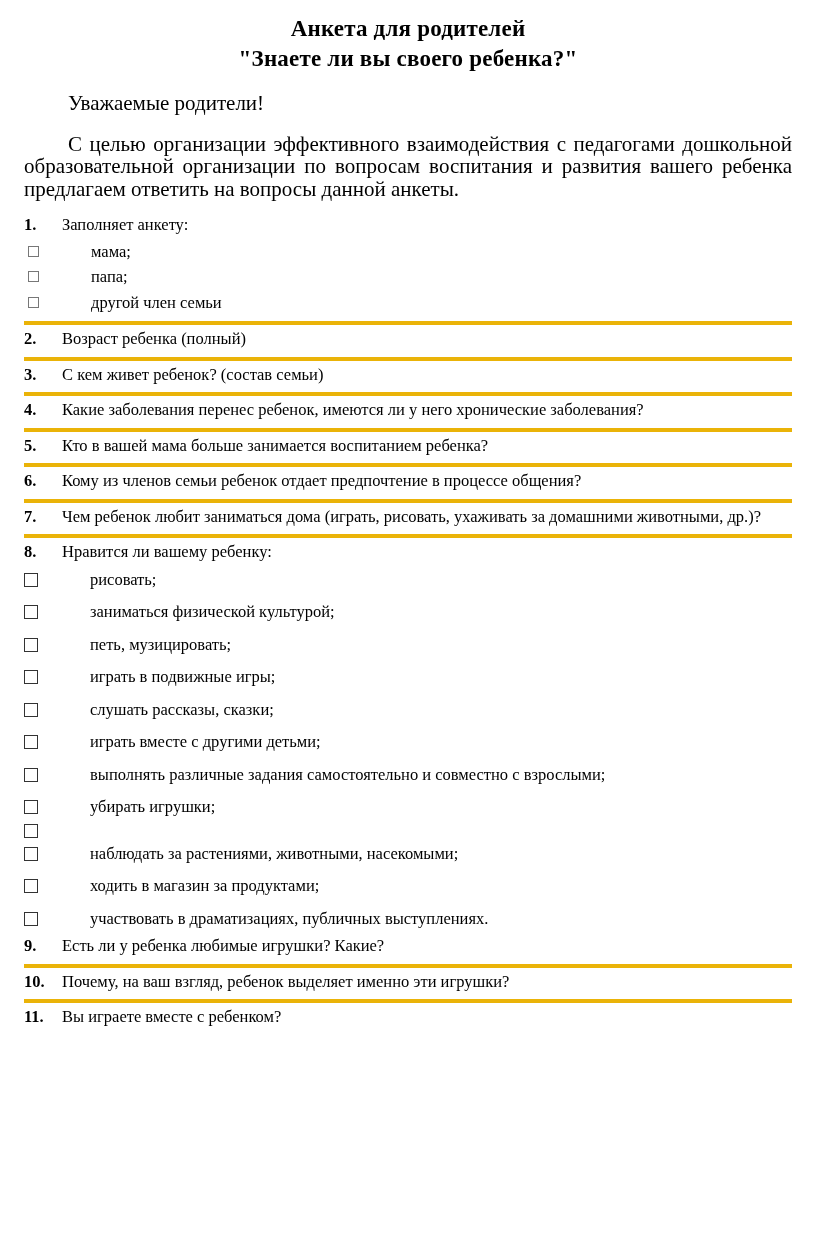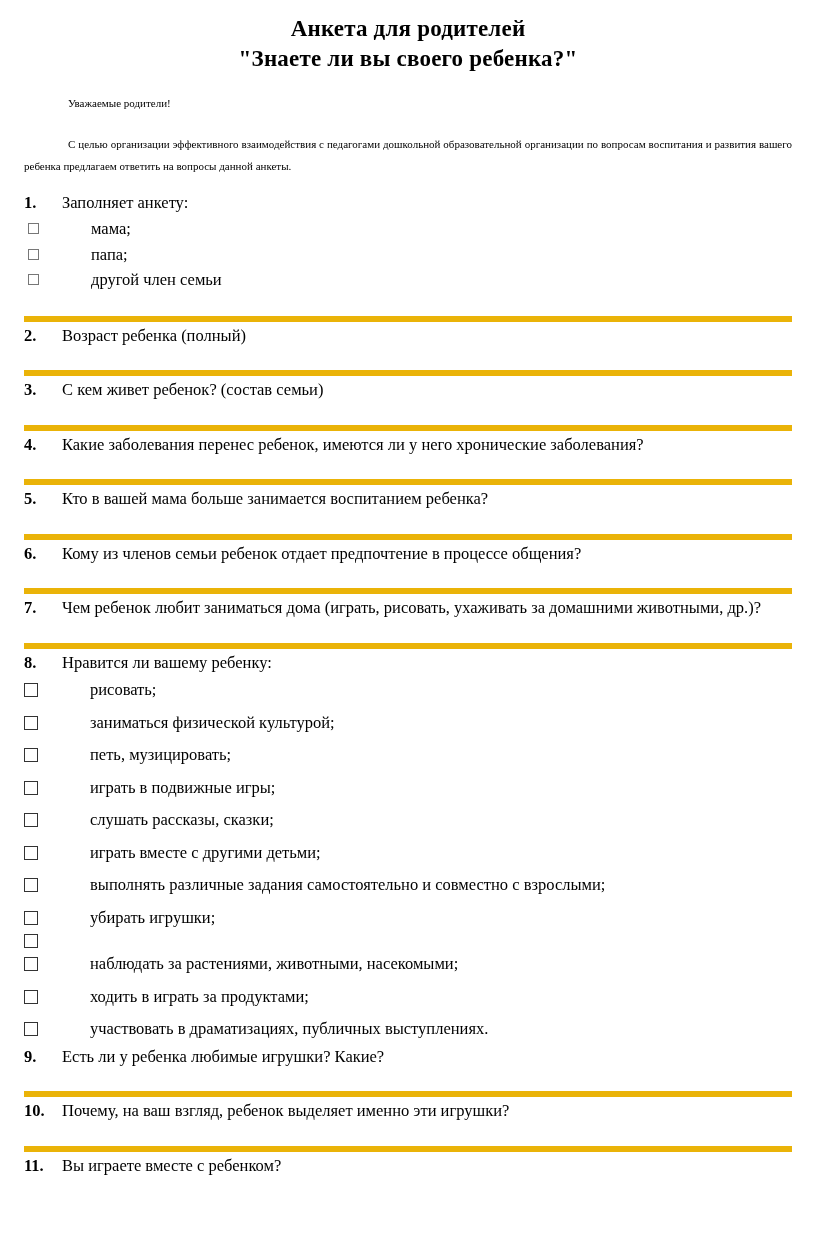--- a/index.html
+++ b/index.html
@@ -26,39 +26,39 @@
     text-align: center;
     font-weight: bold;
     font-size: 23px;
     line-height: 30px;
     margin: 0 0 2px 0;
     letter-spacing: 0.2px;
   }
   .title .l2 { display: block; }
 
   .para {
-    font-size: 11px;
+    font-size: 21px;
     line-height: 22.5px;
     margin: 0;
     text-align: justify;
   }
   .greeting {
     margin-top: 18px;
     text-indent: 44px;
   }
   .intro {
     margin-top: 18px;
     text-indent: 44px;
   }
 
   .qblock {
     position: relative;
-    border-top: 6px solid #eab308;
+    border-top: 4px solid #eab308;
     padding-top: 3px;
-    margin-top: 23px;
+    margin-top: 6px;
   }
   .qblock.first {
     border-top: none;
     margin-top: 14px;
     padding-top: 0;
   }
   .qline {
     font-size: 16.5px;
     line-height: 22.5px;
     display: block;
@@ -219,21 +219,21 @@
       </div>
       <div class="opt">
         <span class="box"></span>
       </div>
       <div class="opt">
         <span class="box"></span>
         <span class="txt">наблюдать за растениями, животными, насекомыми;</span>
       </div>
       <div class="opt">
         <span class="box"></span>
-        <span class="txt">ходить в играть за продуктами;</span>
+        <span class="txt">ходить в магазин за продуктами;</span>
       </div>
       <div class="opt">
         <span class="box"></span>
         <span class="txt">участвовать в драматизациях, публичных выступлениях.</span>
       </div>
     </div>
   </div>
 
   <div class="qblock q9">
     <div class="qline">

